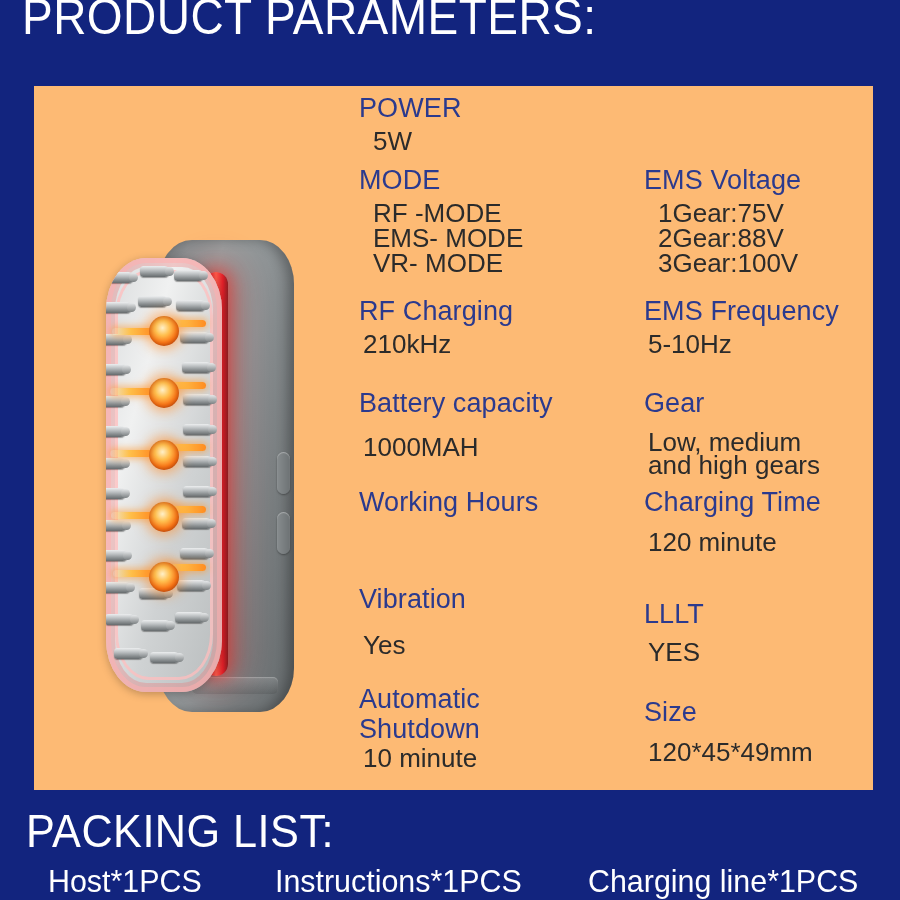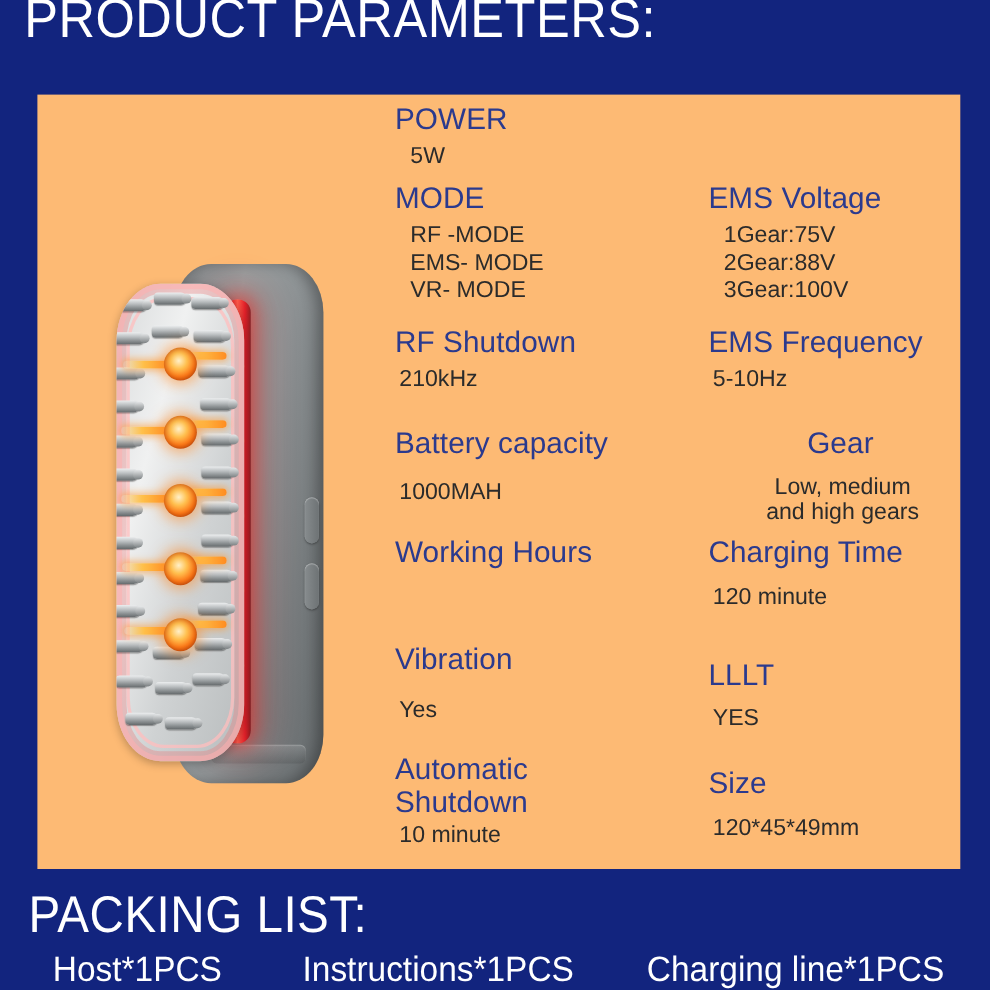--- a/index.html
+++ b/index.html
@@ -227,21 +227,21 @@
   .spec-label {
     color: #2b3a8e;
     font-size: 27px;
     line-height: 32px;
     font-weight: 400;
     letter-spacing: 0.1px;
     white-space: pre-line;
   }
   .spec-value {
     color: #2b2b2b;
-    font-size: 21px;
+    font-size: 26px;
     line-height: 25px;
     font-weight: 400;
     margin-top: 5px;
     padding-left: 4px;
     white-space: pre-line;
   }
   .spec-value.indent { padding-left: 14px; }
   .spec-value.tight  { margin-top: 2px; }
 
   
@@ -365,33 +365,33 @@
 VR- MODE</div>
       </div>
       <div class="spec-cell col-right" style="top:78px;">
         <div class="spec-label">EMS Voltage</div>
         <div class="spec-value indent">1Gear:75V
 2Gear:88V
 3Gear:100V</div>
       </div>
 
       <div class="spec-cell col-left" style="top:209px;">
-        <div class="spec-label">RF Shutdown</div>
+        <div class="spec-label">RF Charging</div>
         <div class="spec-value">210kHz</div>
       </div>
       <div class="spec-cell col-right" style="top:209px;">
         <div class="spec-label">EMS Frequency</div>
         <div class="spec-value">5-10Hz</div>
       </div>
 
       <div class="spec-cell col-left" style="top:301px;">
         <div class="spec-label">Battery capacity</div>
         <div class="spec-value" style="margin-top:16px;">1000MAH</div>
       </div>
-      <div class="spec-cell col-right" style="top:301px;text-align:center;">
+      <div class="spec-cell col-right" style="top:301px;">
         <div class="spec-label">Gear</div>
         <div class="spec-value" style="margin-top:12px; line-height:23px;">Low, medium
 and high gears</div>
       </div>
 
       <div class="spec-cell col-left" style="top:400px;">
         <div class="spec-label">Working Hours</div>
       </div>
       <div class="spec-cell col-right" style="top:400px;">
         <div class="spec-label">Charging Time</div>

